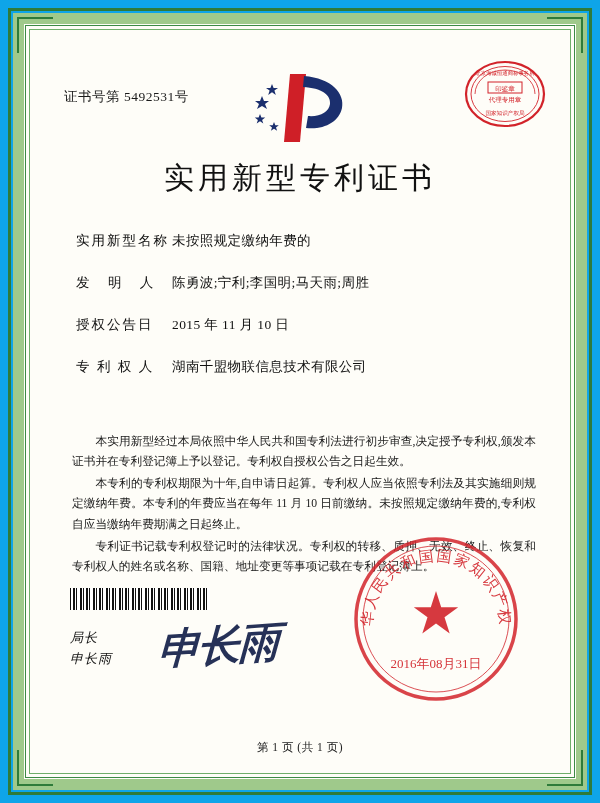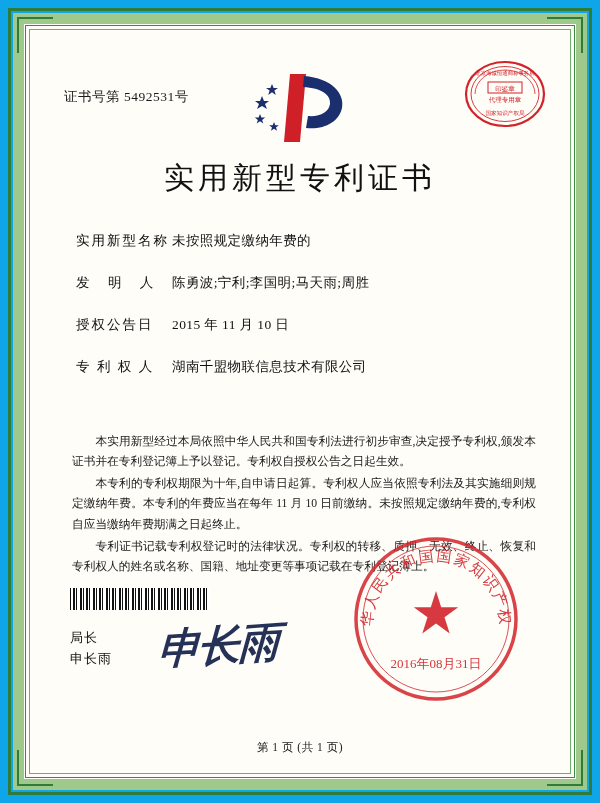--- a/index.html
+++ b/index.html
@@ -178,20 +178,21 @@
 
   
   .sign-block {
     position: absolute;
     left: 30px;
     top: 588px;
     font-size: 13px;
     line-height: 1.6;
     color: #111;
     letter-spacing: 1px;
+    font-style: italic;
   }
   .signature-script {
     position: absolute;
     left: 118px;
     top: 578px;
     font-size: 42px;
     font-family: "Liberation Serif", serif;
     font-style: italic;
     font-weight: bold;
     color: #14204a;

